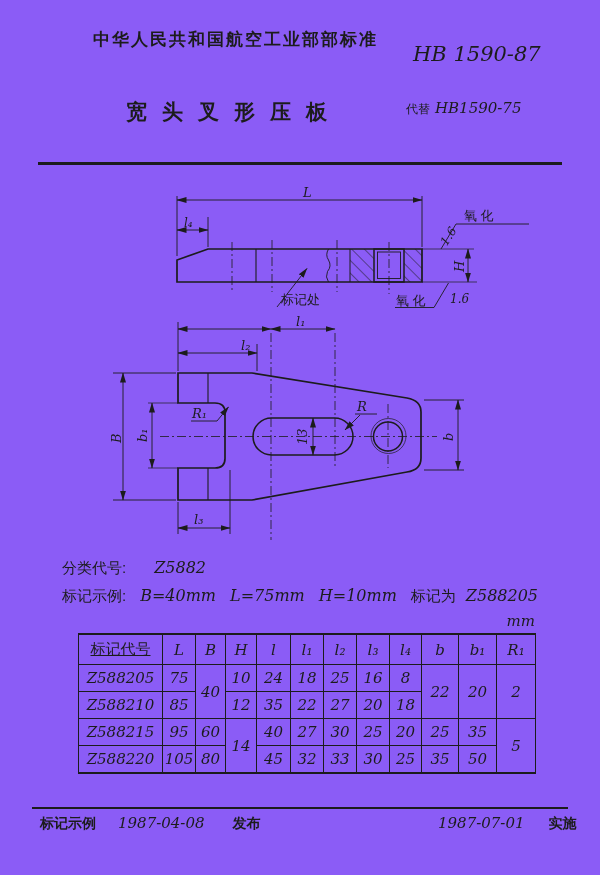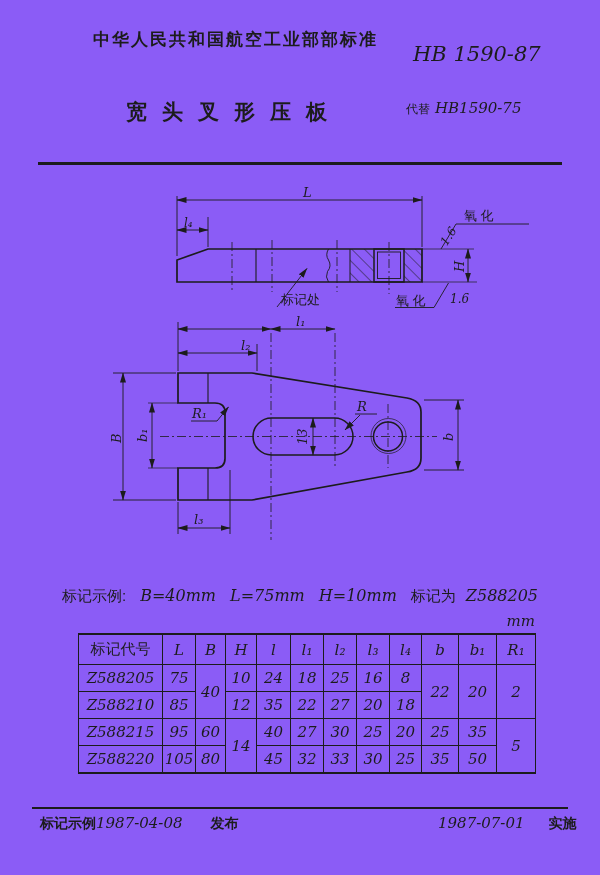--- a/index.html
+++ b/index.html
@@ -19,28 +19,28 @@
   .example-line .sp{font-size:16px;margin-left:14px;}
   .example-line .suf{margin-left:14px;}
   .example-line .code{font-size:16px;margin-left:10px;}
   .unit-label{left:78px;top:612px;width:457px;text-align:right;font-size:15px;}
   table.dims{position:absolute;left:78px;top:633px;width:458px;border-collapse:collapse;table-layout:fixed;
     border-top:2.5px solid #1c1c1c;border-bottom:2.5px solid #1c1c1c;}
   table.dims th,table.dims td{border:1px solid #1c1c1c;text-align:center;padding:0;
     font-family:"DejaVu Serif",serif;font-style:italic;font-size:15px;font-weight:normal;}
   table.dims thead th{height:29px;border-bottom:1.5px solid #1c1c1c;}
   table.dims td{height:26px;}
-  table.dims th.cn{font-family:"Liberation Sans",sans-serif;font-style:normal;font-size:15px;}
+  table.dims th.cn{font-family:"Liberation Sans",sans-serif;font-style:normal;font-size:15px;text-decoration:underline;}
   .footer-rule{left:32px;top:807px;width:536px;height:1.5px;background:#1c1c1c;}
   .footer{left:0;top:814px;width:600px;font-size:14px;}
   .footer .l{position:absolute;left:40px;white-space:nowrap;}
   .footer .r{position:absolute;left:438px;white-space:nowrap;}
   .footer .b{font-weight:bold;}
   .footer .d{font-size:15px;}
-  .footer .gap1{margin-left:0;}
+  .footer .gap1{margin-left:22px;}
   .footer .gap2{margin-left:28px;}
   .footer .gap3{margin-left:24px;}
   svg text{fill:#1c1c1c;}
   svg .dimtxt{font-family:"DejaVu Serif",serif;font-style:italic;font-size:13px;}
   svg .dimsm{font-family:"DejaVu Serif",serif;font-style:italic;font-size:12px;}
   svg .cntxt{font-family:"Liberation Sans",sans-serif;font-size:13px;}
 </style>
 </head>
 <body>
 
@@ -151,20 +151,23 @@
         <text class="dimtxt" transform="rotate(-90 143 435)" x="136" y="439">b₁</text>
         <text class="dimtxt" x="192" y="418">R₁</text>
         <text class="dimtxt" x="194" y="524">l₃</text>
         <text class="dimtxt" transform="rotate(-90 449 436)" x="444" y="440">b</text>
         <text class="dimtxt" x="357" y="411">R</text>
         <text class="dimtxt" transform="rotate(-90 303 437)" x="295" y="441">13</text>
       </g>
     </g>
   </svg>
 
+  <div class="abs class-line">
+    <span>分类代号:</span><span class="val ital">Z5882</span>
+  </div>
 
   <div class="abs example-line">
     <span>标记示例:</span><span class="sp ital">B=40mm</span><span class="sp ital">L=75mm</span><span class="sp ital">H=10mm</span><span class="suf">标记为</span><span class="code ital">Z588205</span>
   </div>
 
   <div class="abs unit-label ital">mm</div>
 
   <table class="dims">
     <colgroup>
       <col style="width:84px">

